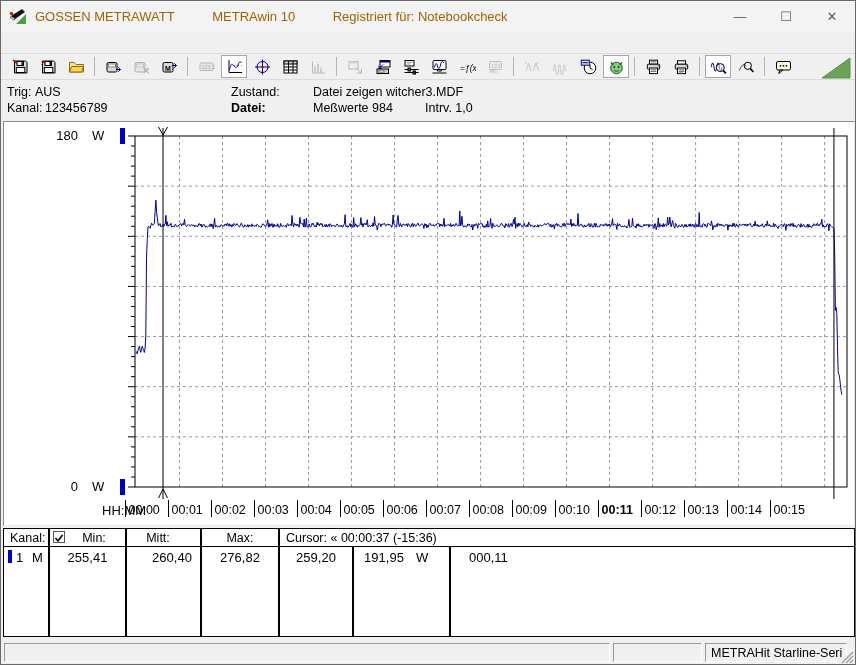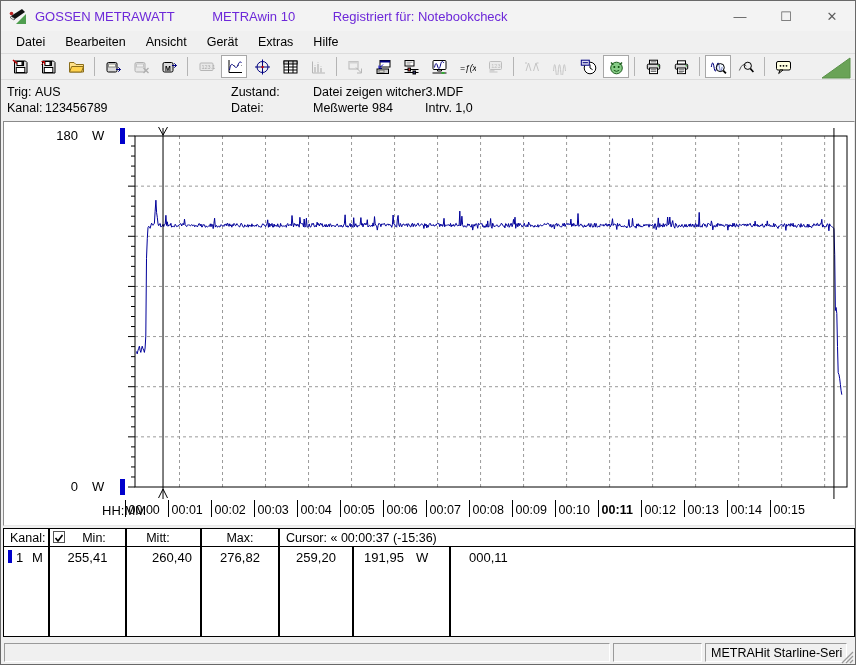--- a/index.html
+++ b/index.html
@@ -4,21 +4,21 @@
 <style>
   html,body{margin:0;padding:0;background:#d4d4d4;}
   *{box-sizing:border-box;}
   .window{position:relative;width:856px;height:665px;background:#f0f0f0;
     border:1px solid #696969;font-family:"Liberation Sans",sans-serif;
     font-size:12.5px;color:#000;overflow:hidden;}
   
   .titlebar{position:absolute;left:0;top:0;width:100%;height:30px;background:#f3f3f3;
     display:flex;align-items:center;}
   .app-icon{width:18px;height:18px;margin:0 8px 0 8px;flex:0 0 auto;}
-  .title-text{color:#6d28d9;font-size:13px;white-space:nowrap;}
+  .title-text{color:#a16207;font-size:13px;white-space:nowrap;}
   .title-text span{margin-right:34px;}
   .win-controls{position:absolute;right:0;top:0;height:30px;display:flex;}
   .win-btn{width:46px;height:30px;display:flex;align-items:center;justify-content:center;
     color:#5d5d5d;font-size:13px;cursor:default;}
   
   .menubar{position:absolute;left:0;top:30px;width:100%;height:22px;background:#f0f0f0;
     display:flex;align-items:center;padding-left:8px;}
   .menu-item{padding:2px 7px;margin-right:6px;white-space:nowrap;}
   
   .toolbar{position:absolute;left:0;top:52px;width:100%;height:27px;background:#f0f0f0;
@@ -80,28 +80,20 @@
       <span>METRAwin 10</span>
       <span>Registriert für: Notebookcheck</span>
     </div>
     <div class="win-controls">
       <div class="win-btn">—</div>
       <div class="win-btn">☐</div>
       <div class="win-btn">✕</div>
     </div>
   </div>
 
-  <div class="menubar" id="menubar">
-      <span class="menu-item">Datei</span>
-      <span class="menu-item">Bearbeiten</span>
-      <span class="menu-item">Ansicht</span>
-      <span class="menu-item">Gerät</span>
-      <span class="menu-item">Extras</span>
-      <span class="menu-item">Hilfe</span>
-    </div>
 
   <div class="toolbar" id="toolbar">
     <svg class="tb-corner" viewBox="0 0 30 22">
       <polygon points="1,21 29,21 29,1" fill="#6aa357" stroke="#5a914a" stroke-width="1"></polygon>
     </svg>
   <div class="tb-group">
         <button class="tb-btn">
           <svg viewBox="0 0 16 16">
             <path d="M2 2h11l1.5 1.5V14H2z" fill="#dcdcdc" stroke="#000"></path>
             <rect x="4.5" y="2.5" width="6.5" height="4" fill="#fff" stroke="#000"></rect>
@@ -322,21 +314,21 @@
       </div>
     </div>
 
   <div class="infostrip">
     <span class="lbl" style="left:6px;top:4px;">Trig:</span>
     <span class="lbl" style="left:34px;top:4px;">AUS</span>
     <span class="lbl" style="left:6px;top:20px;">Kanal:</span>
     <span class="lbl" style="left:44px;top:20px;">123456789</span>
     <span class="lbl" style="left:230px;top:4px;">Zustand:</span>
     <span class="lbl" style="left:312px;top:4px;">Datei zeigen witcher3.MDF</span>
-    <span class="lbl" style="left:230px;top:20px;">Datei:</span>
+    <span class="lbl" style="left:230px;top:20px;font-weight:bold;">Datei:</span>
     <span class="lbl" style="left:312px;top:20px;">Meßwerte 984</span>
     <span class="lbl" style="left:424px;top:20px;">Intrv. 1,0</span>
   </div>
 
   <div class="chartpanel" id="chartpanel">
     <svg id="chartsvg" width="850" height="403">
         <line x1="131" y1="314.8571428571429" x2="843" y2="314.8571428571429" stroke="#9a9a9a" stroke-dasharray="3 3"></line>
         <line x1="131" y1="264.7142857142857" x2="843" y2="264.7142857142857" stroke="#9a9a9a" stroke-dasharray="3 3"></line>
         <line x1="131" y1="214.57142857142858" x2="843" y2="214.57142857142858" stroke="#9a9a9a" stroke-dasharray="3 3"></line>
         <line x1="131" y1="164.42857142857144" x2="843" y2="164.42857142857144" stroke="#9a9a9a" stroke-dasharray="3 3"></line>

